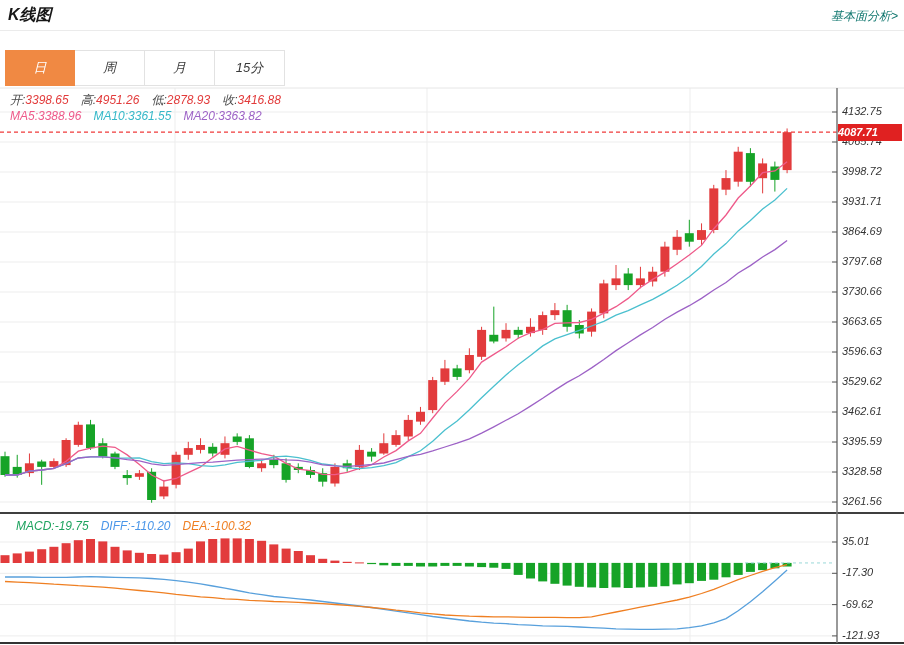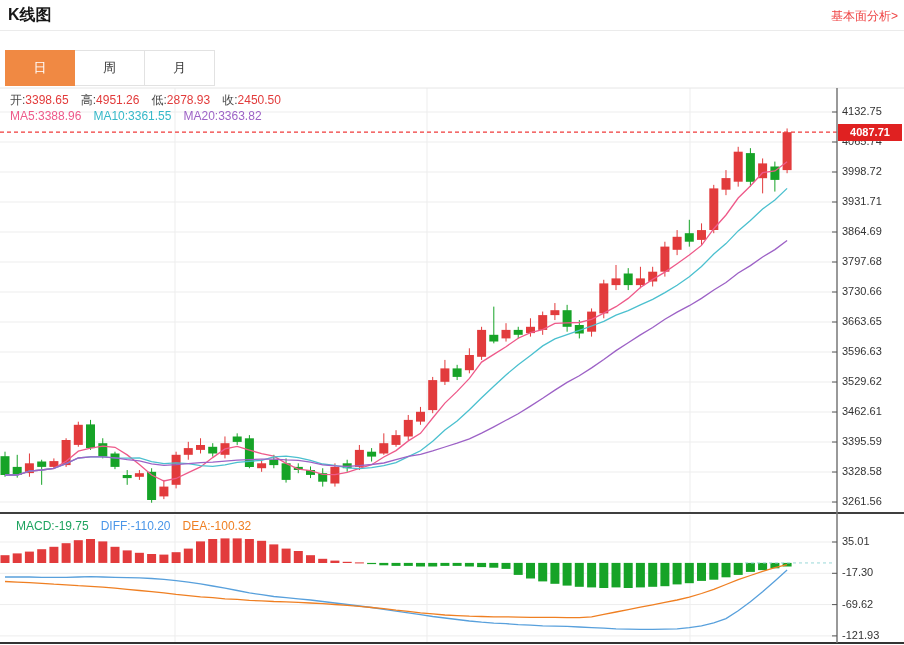--- a/index.html
+++ b/index.html
@@ -1,46 +1,47 @@
 <!DOCTYPE html>
 <html><head>
 <meta charset="utf-8">
 <style>
   * { margin:0; padding:0; box-sizing:border-box; }
   html,body { background:#fff; }
   body { font-family:"Liberation Sans","DejaVu Sans",sans-serif; }
-  .page { position:relative; width:904px; height:645px; background:#fff; overflow:hidden; }
+  .page { position:relative; width:904px; height:645px; background:#fff; overflow:hidden;font-style:italic; }
   .page-title { position:absolute; left:8px; top:5px; font-size:16px; font-weight:bold; color:#171717; }
-  .fund-link { position:absolute; right:6px; top:8px; font-size:12px; color:#ef4444; text-decoration:none; cursor:pointer; }
+  .fund-link { position:absolute; right:6px; top:8px; font-size:12px; color:#0f766e; text-decoration:none; cursor:pointer; }
   .title-rule { position:absolute; left:0; top:30px; width:904px; height:1px; background:#ebebeb; }
   .tabbar { position:absolute; left:5px; top:50px; height:36px; display:flex; }
   .tab { width:70px; height:36px; line-height:34px; text-align:center; font-size:13px; color:#3a3a3a;
          background:#fff; border:1px solid #e2e2e2; border-left:none; cursor:pointer; }
   .tab:first-child { border-left:1px solid #e2e2e2; }
   .tab.active { background:#f08943; border-color:#f08943; color:#fff; }
   svg.chart { position:absolute; left:0; top:0; }
   .info-line { position:absolute; left:10px; font-size:12px; white-space:nowrap; }
   .info-line .lbl { color:#4a4a4a; }
   .info-line .val { margin-right:12px;text-align:right; }
   .ohlc-val { color:#e23b3b; }
   .badge { position:absolute; left:838px; top:124px; width:64px; height:17px; background:#e02121;
-           color:#fff; font-size:11px; font-weight:bold; text-align:center; line-height:17px; }
+           color:#fff; font-size:11px; font-weight:bold; line-height:17px; }
 </style>
 </head>
 <body>
 
 <div class="page">
   <div class="page-title">K线图</div>
   <a class="fund-link">基本面分析&gt;</a>
   <div class="title-rule"></div>
 
   <div class="tabbar" id="tabbar">
       <div class="tab active">日</div>
       <div class="tab">周</div>
       <div class="tab">月</div>
+      <div class="tab">15分</div>
     </div>
 
   <svg class="chart" id="chart" width="904" height="645" viewBox="0 0 904 645">
       <line x1="0" y1="112" x2="837" y2="112" stroke="#ededed" stroke-width="1"></line>
       <line x1="0" y1="142.00000000000009" x2="837" y2="142.00000000000009" stroke="#ededed" stroke-width="1"></line>
       <line x1="0" y1="172.00447694373983" x2="837" y2="172.00447694373983" stroke="#ededed" stroke-width="1"></line>
       <line x1="0" y1="202.00447694373972" x2="837" y2="202.00447694373972" stroke="#ededed" stroke-width="1"></line>
       <line x1="0" y1="232.00895388747946" x2="837" y2="232.00895388747946" stroke="#ededed" stroke-width="1"></line>
       <line x1="0" y1="262.00895388747955" x2="837" y2="262.00895388747955" stroke="#ededed" stroke-width="1"></line>
       <line x1="0" y1="292.01343083121924" x2="837" y2="292.01343083121924" stroke="#ededed" stroke-width="1"></line>
@@ -298,18 +299,18 @@
       <line x1="832" y1="542" x2="837" y2="542" stroke="#555" stroke-width="1"></line>
       <text x="842" y="542.0" font-size="11" fill="#333333" dominant-baseline="middle">35.01</text>
       <line x1="832" y1="573.3" x2="837" y2="573.3" stroke="#555" stroke-width="1"></line>
       <text x="842" y="573.3" font-size="11" fill="#333333" dominant-baseline="middle">-17.30</text>
       <line x1="832" y1="604.6059835595488" x2="837" y2="604.6059835595488" stroke="#555" stroke-width="1"></line>
       <text x="842" y="604.6" font-size="11" fill="#333333" dominant-baseline="middle">-69.62</text>
       <line x1="832" y1="635.9059835595489" x2="837" y2="635.9059835595489" stroke="#555" stroke-width="1"></line>
       <text x="842" y="635.9" font-size="11" fill="#333333" dominant-baseline="middle">-121.93</text>
     </svg>
 
-  <div class="info-line" id="ohlc-line" style="top:92px"><span class="lbl">开:</span><span class="val ohlc-val">3398.65</span><span class="lbl">高:</span><span class="val ohlc-val">4951.26</span><span class="lbl">低:</span><span class="val ohlc-val">2878.93</span><span class="lbl">收:</span><span class="val ohlc-val">2450.50</span></div>
+  <div class="info-line" id="ohlc-line" style="top:92px"><span class="lbl">开:</span><span class="val ohlc-val">3398.65</span><span class="lbl">高:</span><span class="val ohlc-val">4951.26</span><span class="lbl">低:</span><span class="val ohlc-val">2878.93</span><span class="lbl">收:</span><span class="val ohlc-val">3416.88</span></div>
   <div class="info-line" id="ma-line" style="top:109px"><span class="lbl" style="color: rgb(238, 90, 138);">MA5:</span><span class="val " style="color: rgb(238, 90, 138);">3388.96</span><span class="lbl" style="color: rgb(53, 184, 200);">MA10:</span><span class="val " style="color: rgb(53, 184, 200);">3361.55</span><span class="lbl" style="color: rgb(157, 98, 198);">MA20:</span><span class="val " style="color: rgb(157, 98, 198);">3363.82</span></div>
   <div class="info-line" id="macd-line" style="top:519px; left:16px"><span class="lbl" style="color: rgb(30, 163, 95);">MACD:</span><span class="val " style="color: rgb(30, 163, 95);">-19.75</span><span class="lbl" style="color: rgb(74, 150, 232);">DIFF:</span><span class="val " style="color: rgb(74, 150, 232);">-110.20</span><span class="lbl" style="color: rgb(239, 127, 34);">DEA:</span><span class="val " style="color: rgb(239, 127, 34);">-100.32</span></div>
 
   <div class="badge">4087.71</div>
 </div>
 
 </body></html>

